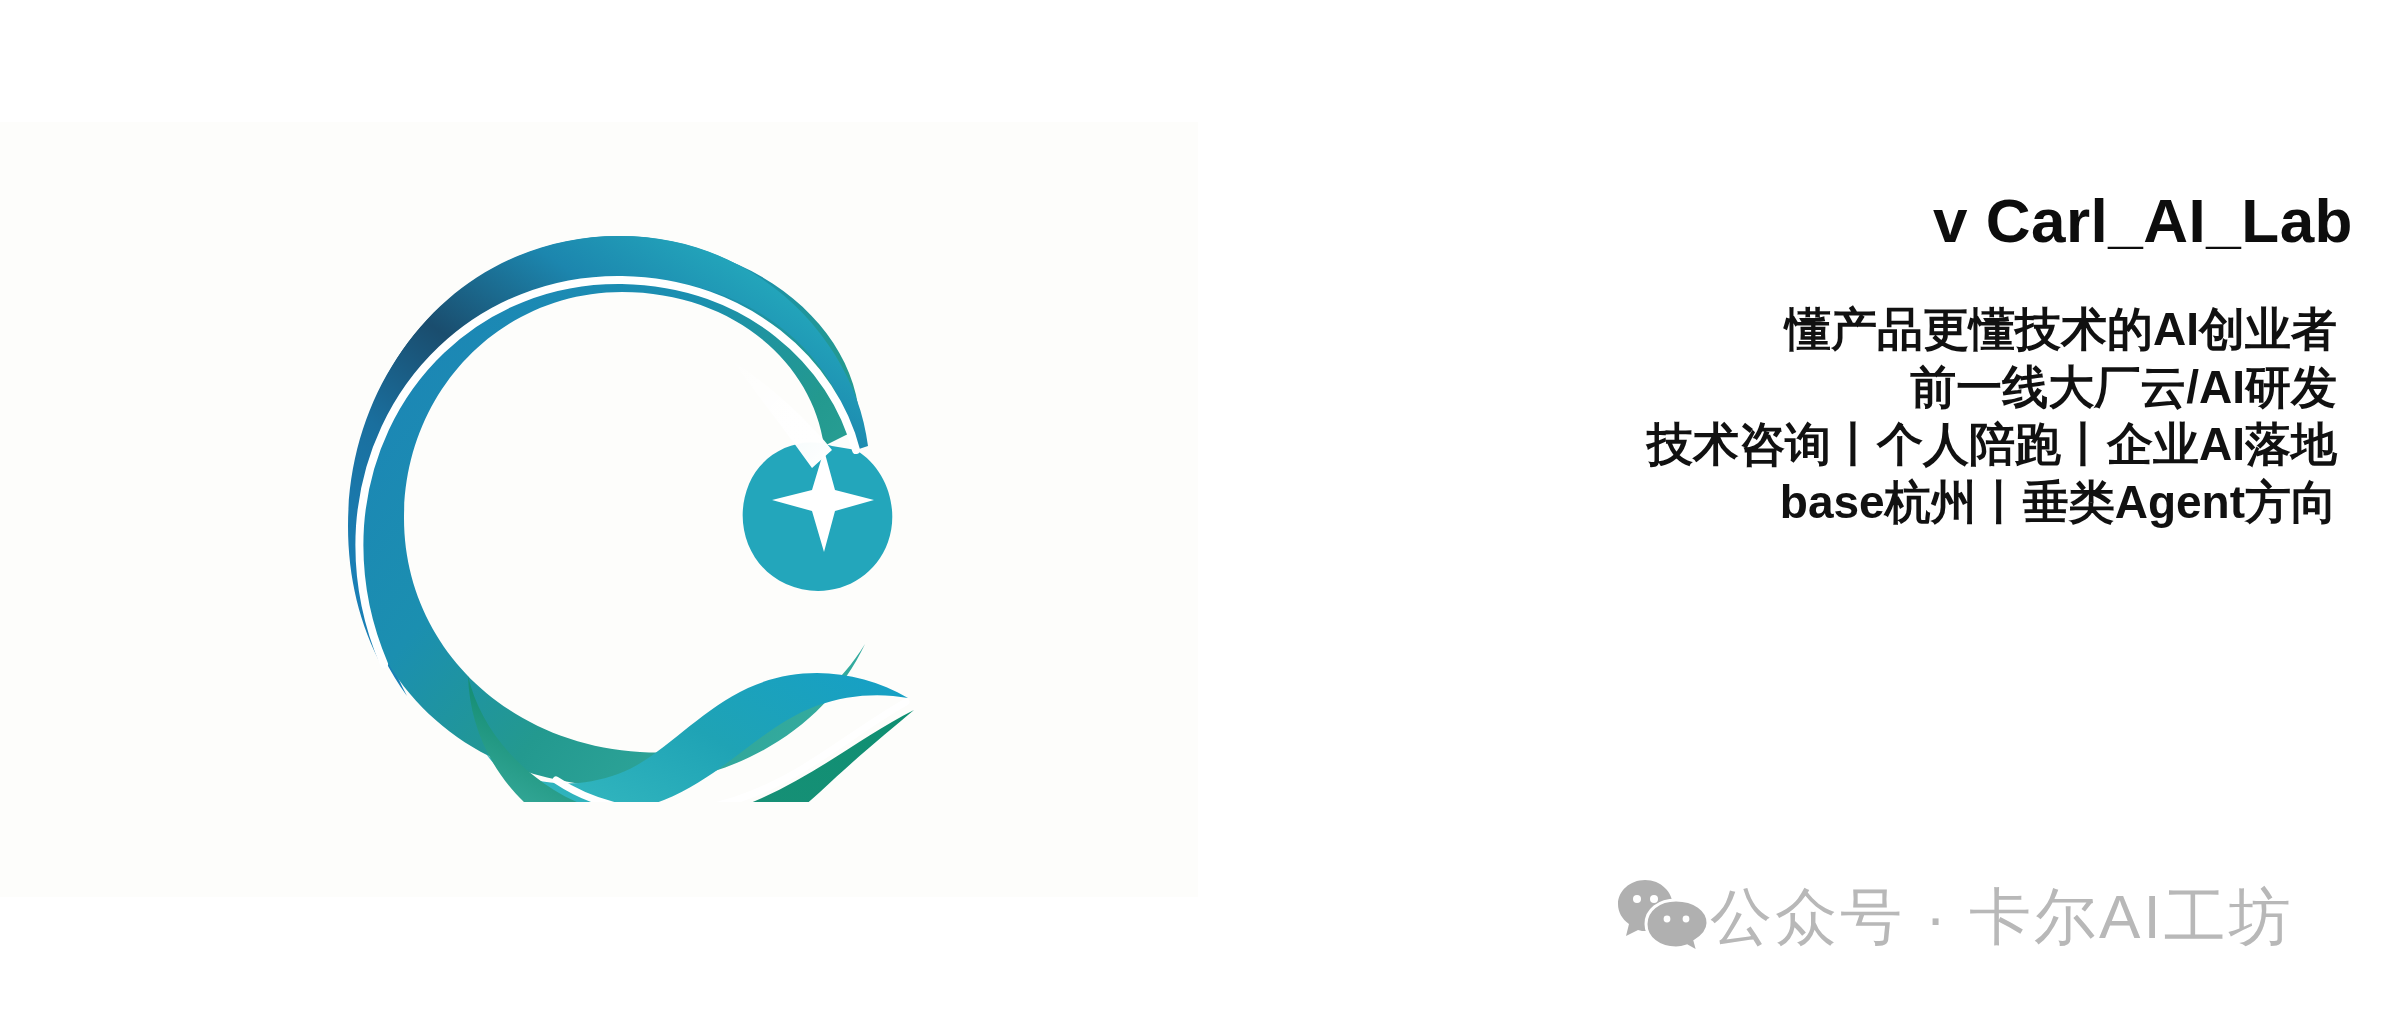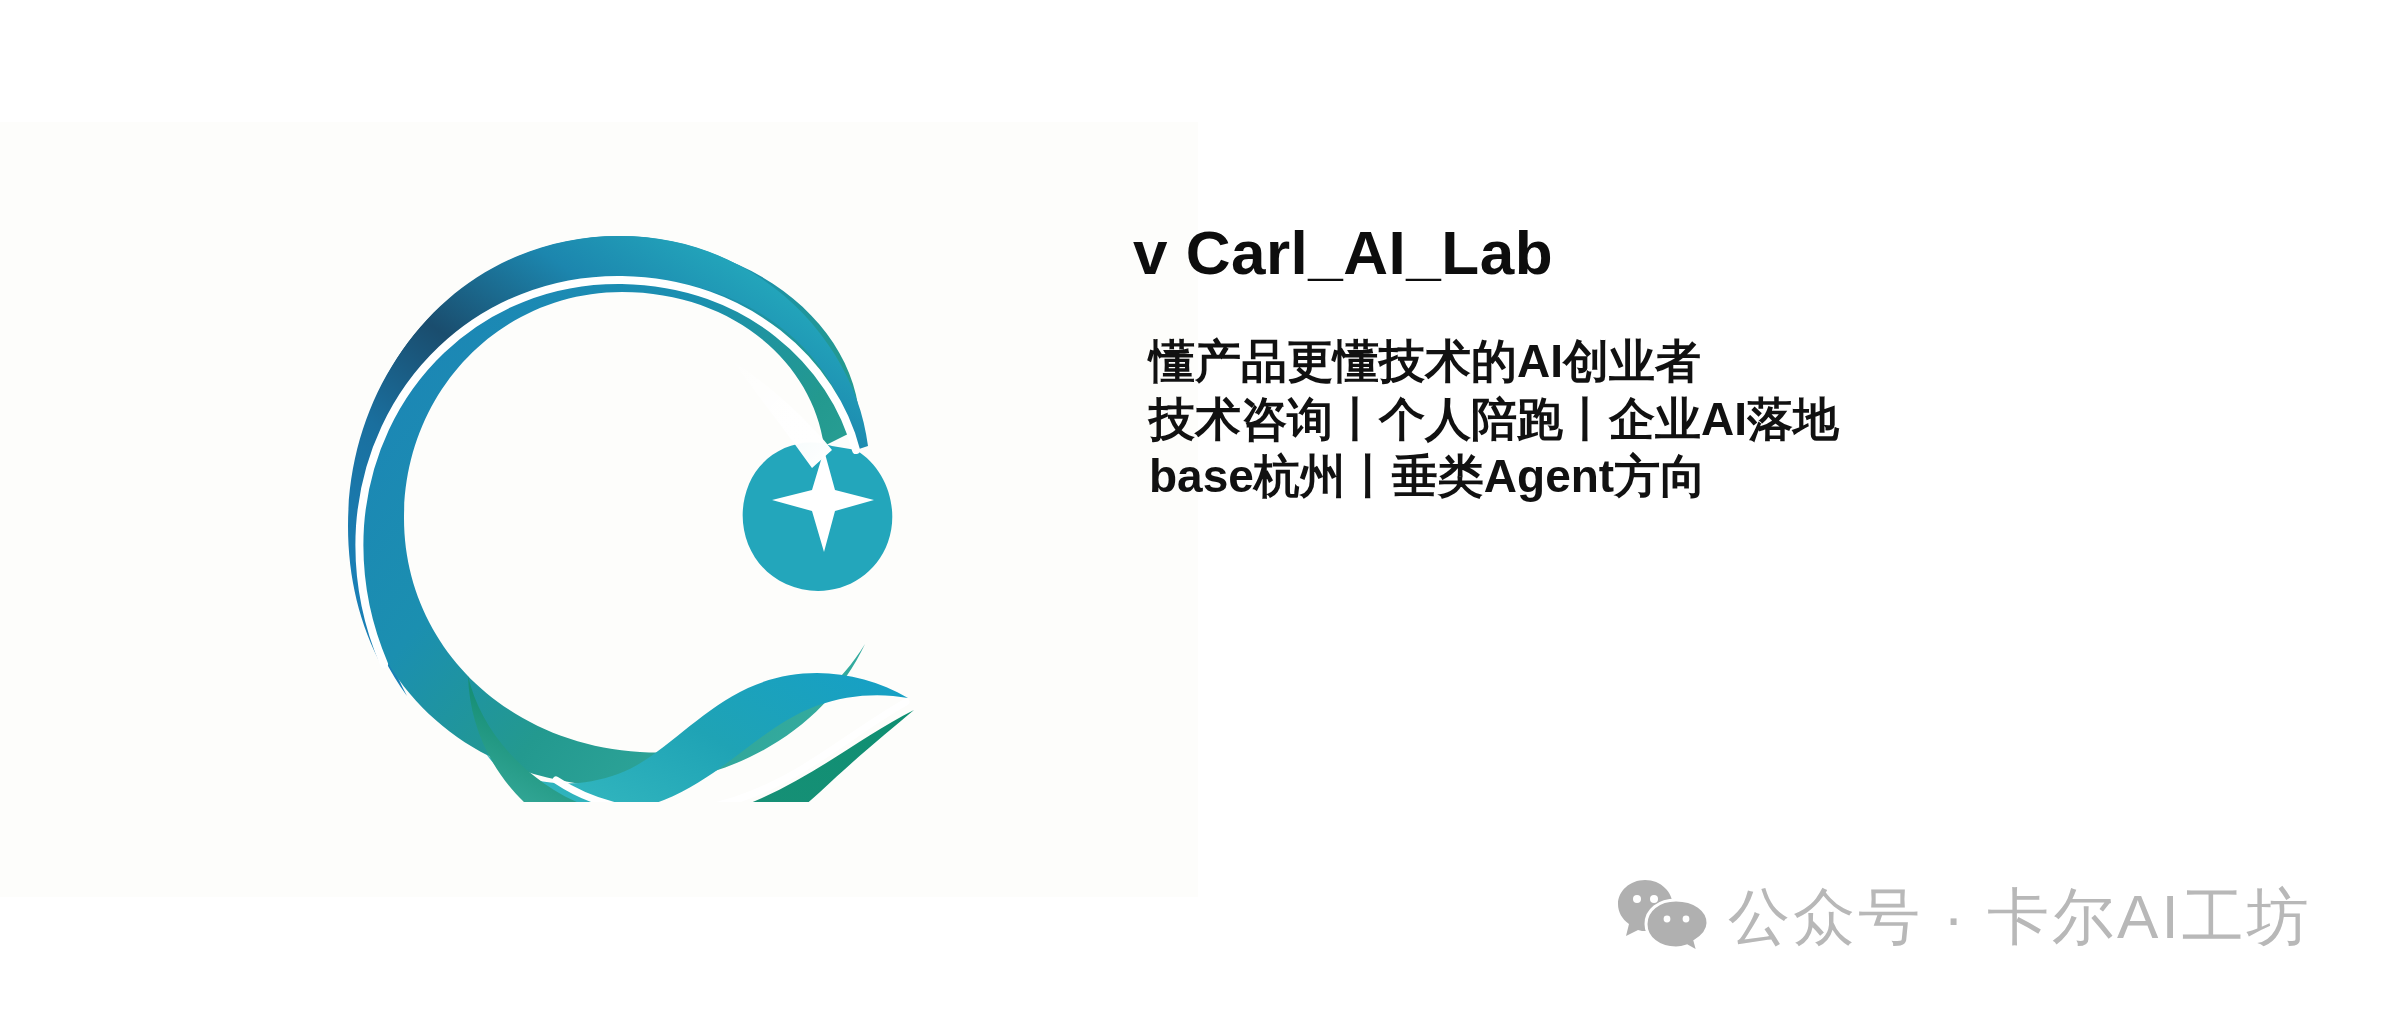--- a/index.html
+++ b/index.html
@@ -43,22 +43,23 @@
   .logo-wrap svg {
     display: block;
     width: 100%;
     height: 100%;
   }
 
   
   .text-block {
     position: absolute;
     left: 1133px;
-    top: 136px;
+    top: 104px;
     width: 1220px;
+    text-align: right;
   }
 
   .brand-title {
     font-size: 62px;
     font-weight: 700;
     color: #0d0d0d;
     letter-spacing: 0.5px;
     line-height: 1;
     margin: 0;
     padding-top: 86px;
@@ -83,21 +84,20 @@
     font-family: "Liberation Sans", "DejaVu Sans", sans-serif;
   }
 
   
   .watermark {
     position: absolute;
     left: 1618px;
     top: 878px;
     display: flex;
     align-items: center;
-    gap: 18px;
     text-align: center;
   }
   .wechat-icon {
     width: 92px;
     height: 78px;
     flex: 0 0 auto;
   }
   .wechat-icon svg { display: block; width: 100%; height: 100%; }
 
   .watermark-text {
@@ -307,20 +307,21 @@
                C 180 100, 70 208, 60 348
                C 57 396, 66 444, 84 486" fill="none" stroke="#ffffff" stroke-width="8" stroke-linecap="round"></path>
     </svg>
   </div>
 
   <div class="text-block">
     <h1 class="brand-title">v Carl_AI_Lab</h1>
 
     <ul class="bio-list">
       <li class="bio-line">懂产品更懂技术的AI创业者</li>
+      <li class="bio-line">前一线大厂云/AI研发</li>
       <li class="bio-line">技术咨询丨个人陪跑丨企业AI落地</li>
       <li class="bio-line">base杭州丨垂类Agent方向</li>
     </ul>
   </div>
 
   <div class="watermark">
     <span class="wechat-icon">
       <svg viewBox="0 0 92 78" xmlns="http://www.w3.org/2000/svg">
 
         <path d="M 27 2

